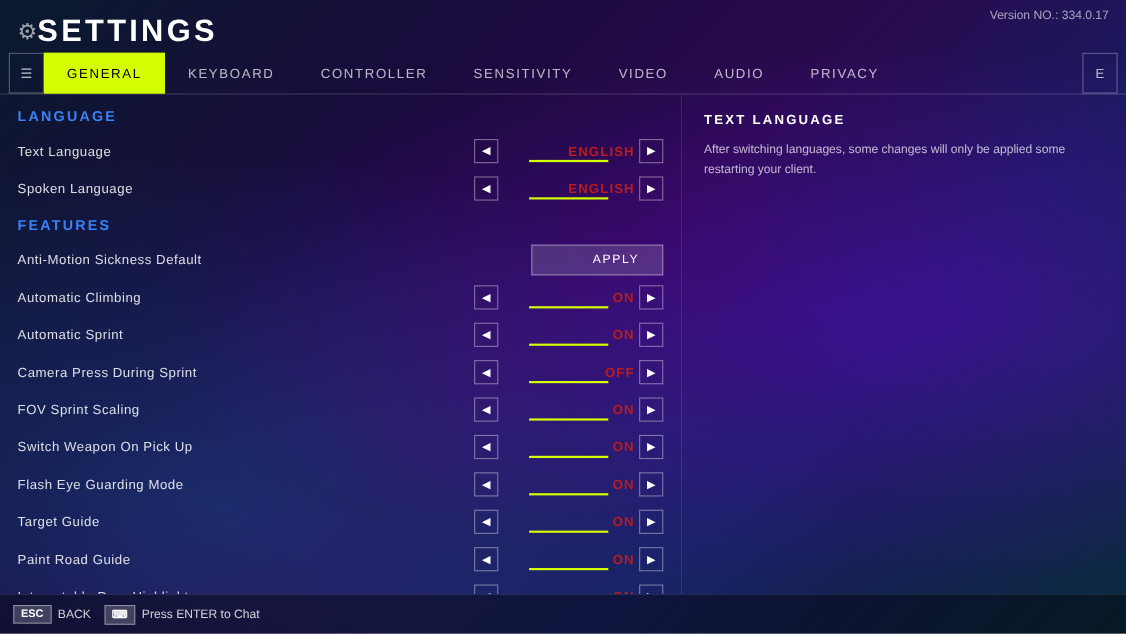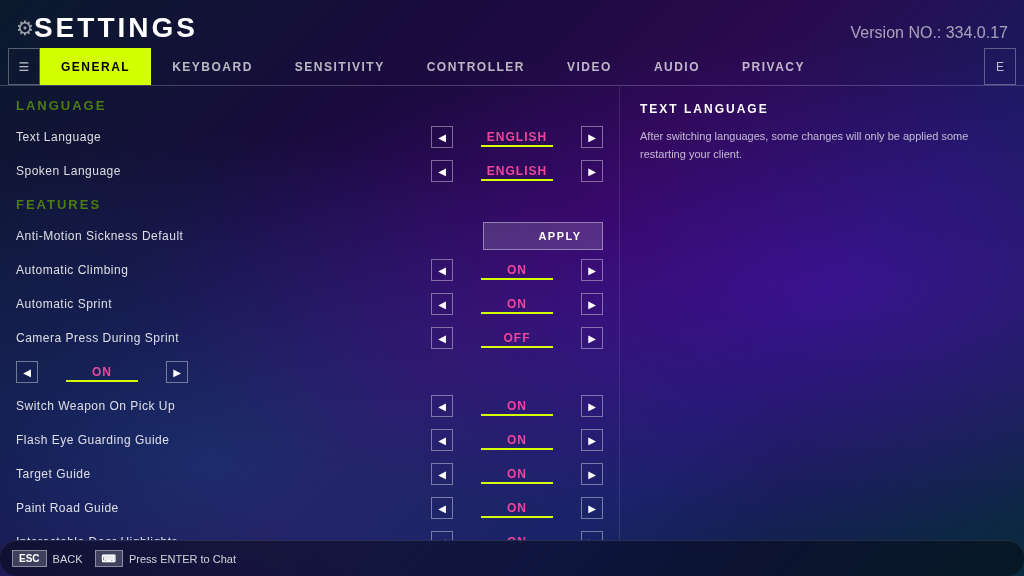--- a/index.html
+++ b/index.html
@@ -48,41 +48,41 @@
       font-weight: 900;
       letter-spacing: 3px;
       color: #fff;
       text-transform: uppercase;
       margin-left: 0;
     }
 
     .version-info {
       position: absolute;
       right: 16px;
-      top: 24px;
-      font-size: 16px;
+      top: 8px;
+      font-size: 11px;
       color: rgba(255,255,255,0.6);
     }
 
     
     .nav-tabs {
       display: flex;
       align-items: stretch;
       height: 38px;
       border-bottom: 1px solid rgba(255,255,255,0.2);
       padding: 0 8px;
     }
 
     .nav-tab {
       padding: 0 20px;
       display: flex;
       align-items: center;
       cursor: pointer;
       font-size: 12px;
-      font-weight: 700;
+      font-weight: 400;
       letter-spacing: 1.5px;
       text-transform: uppercase;
       color: rgba(255,255,255,0.7);
       position: relative;
       border: 1px solid transparent;
     }
 
     .nav-tab.active {
       background: #d4ff00;
       color: #000;
@@ -122,21 +122,21 @@
     .left-panel::-webkit-scrollbar-track {
       background: rgba(255,255,255,0.05);
     }
     .left-panel::-webkit-scrollbar-thumb {
       background: rgba(255,255,255,0.2);
     }
 
     .section-title {
       font-size: 13px;
       font-weight: 700;
-      color: #4d7c0f;
+      color: #3b82f6;
       letter-spacing: 2px;
       margin-bottom: 8px;
       text-transform: uppercase;
     }
 
     .setting-row {
       display: flex;
       align-items: center;
       height: 32px;
       margin-bottom: 2px;
@@ -163,46 +163,46 @@
       color: #fff;
       cursor: pointer;
       display: flex;
       align-items: center;
       justify-content: center;
       font-size: 10px;
     }
 
     .value-display {
       width: 120px;
-      text-align: center;
+      text-align: right;
       font-size: 12px;
       font-weight: 700;
       letter-spacing: 1px;
       position: relative;
-      color: #ec4899;
+      color: #b91c1c;
     }
 
     .value-display::after {
       content: '';
       position: absolute;
       bottom: -3px;
       left: 20%;
       right: 20%;
       height: 2px;
       background: #d4ff00;
     }
 
     .apply-btn {
       width: 120px;
       height: 28px;
       background: rgba(255,255,255,0.15);
       border: 1px solid rgba(255,255,255,0.4);
       color: #fff;
       font-size: 11px;
-      font-weight: 700;
+      font-weight: 400;
       letter-spacing: 1.5px;
       cursor: pointer;
       text-transform: uppercase;
       padding-left: 34px;
     }
 
     
     .right-panel {
       flex: 1;
       padding: 16px 20px;
@@ -225,21 +225,20 @@
 
     
     .footer {
       display: flex;
       align-items: center;
       justify-content: space-between;
       height: 36px;
       padding: 0 12px;
       background: rgba(0,0,0,0.4);
       border-top: 1px solid rgba(255,255,255,0.1);
-      border-radius: 17px;
     }
 
     .footer-left {
       display: flex;
       align-items: center;
       gap: 12px;
     }
 
     .footer-btn {
       display: flex;
@@ -296,24 +295,24 @@
     <div class="nav-tab-icon">
       <span>☰</span>
     </div>
     <div class="nav-tab active">
       <span>GENERAL</span>
     </div>
     <div class="nav-tab">
       <span>KEYBOARD</span>
     </div>
     <div class="nav-tab">
+      <span>CONTROLLER</span>
+    </div>
+    <div class="nav-tab">
       <span>SENSITIVITY</span>
-    </div>
-    <div class="nav-tab">
-      <span>CONTROLLER</span>
     </div>
     <div class="nav-tab">
       <span>VIDEO</span>
     </div>
     <div class="nav-tab">
       <span>AUDIO</span>
     </div>
     <div class="nav-tab">
       <span>PRIVACY</span>
     </div>
@@ -381,38 +380,39 @@
         <div class="setting-row">
           <span class="setting-label">Camera Press During Sprint</span>
           <div class="setting-control">
             <button class="arrow-btn">◀</button>
             <div class="value-display">OFF</div>
             <button class="arrow-btn">▶</button>
           </div>
         </div>
 
         <div class="setting-row">
+          <span class="setting-label">FOV Sprint Scaling</span>
           <div class="setting-control">
             <button class="arrow-btn">◀</button>
             <div class="value-display">ON</div>
             <button class="arrow-btn">▶</button>
           </div>
         </div>
 
         <div class="setting-row">
           <span class="setting-label">Switch Weapon On Pick Up</span>
           <div class="setting-control">
             <button class="arrow-btn">◀</button>
             <div class="value-display">ON</div>
             <button class="arrow-btn">▶</button>
           </div>
         </div>
 
         <div class="setting-row">
-          <span class="setting-label">Flash Eye Guarding Guide</span>
+          <span class="setting-label">Flash Eye Guarding Mode</span>
           <div class="setting-control">
             <button class="arrow-btn">◀</button>
             <div class="value-display">ON</div>
             <button class="arrow-btn">▶</button>
           </div>
         </div>
 
         <div class="setting-row">
           <span class="setting-label">Target Guide</span>
           <div class="setting-control">

